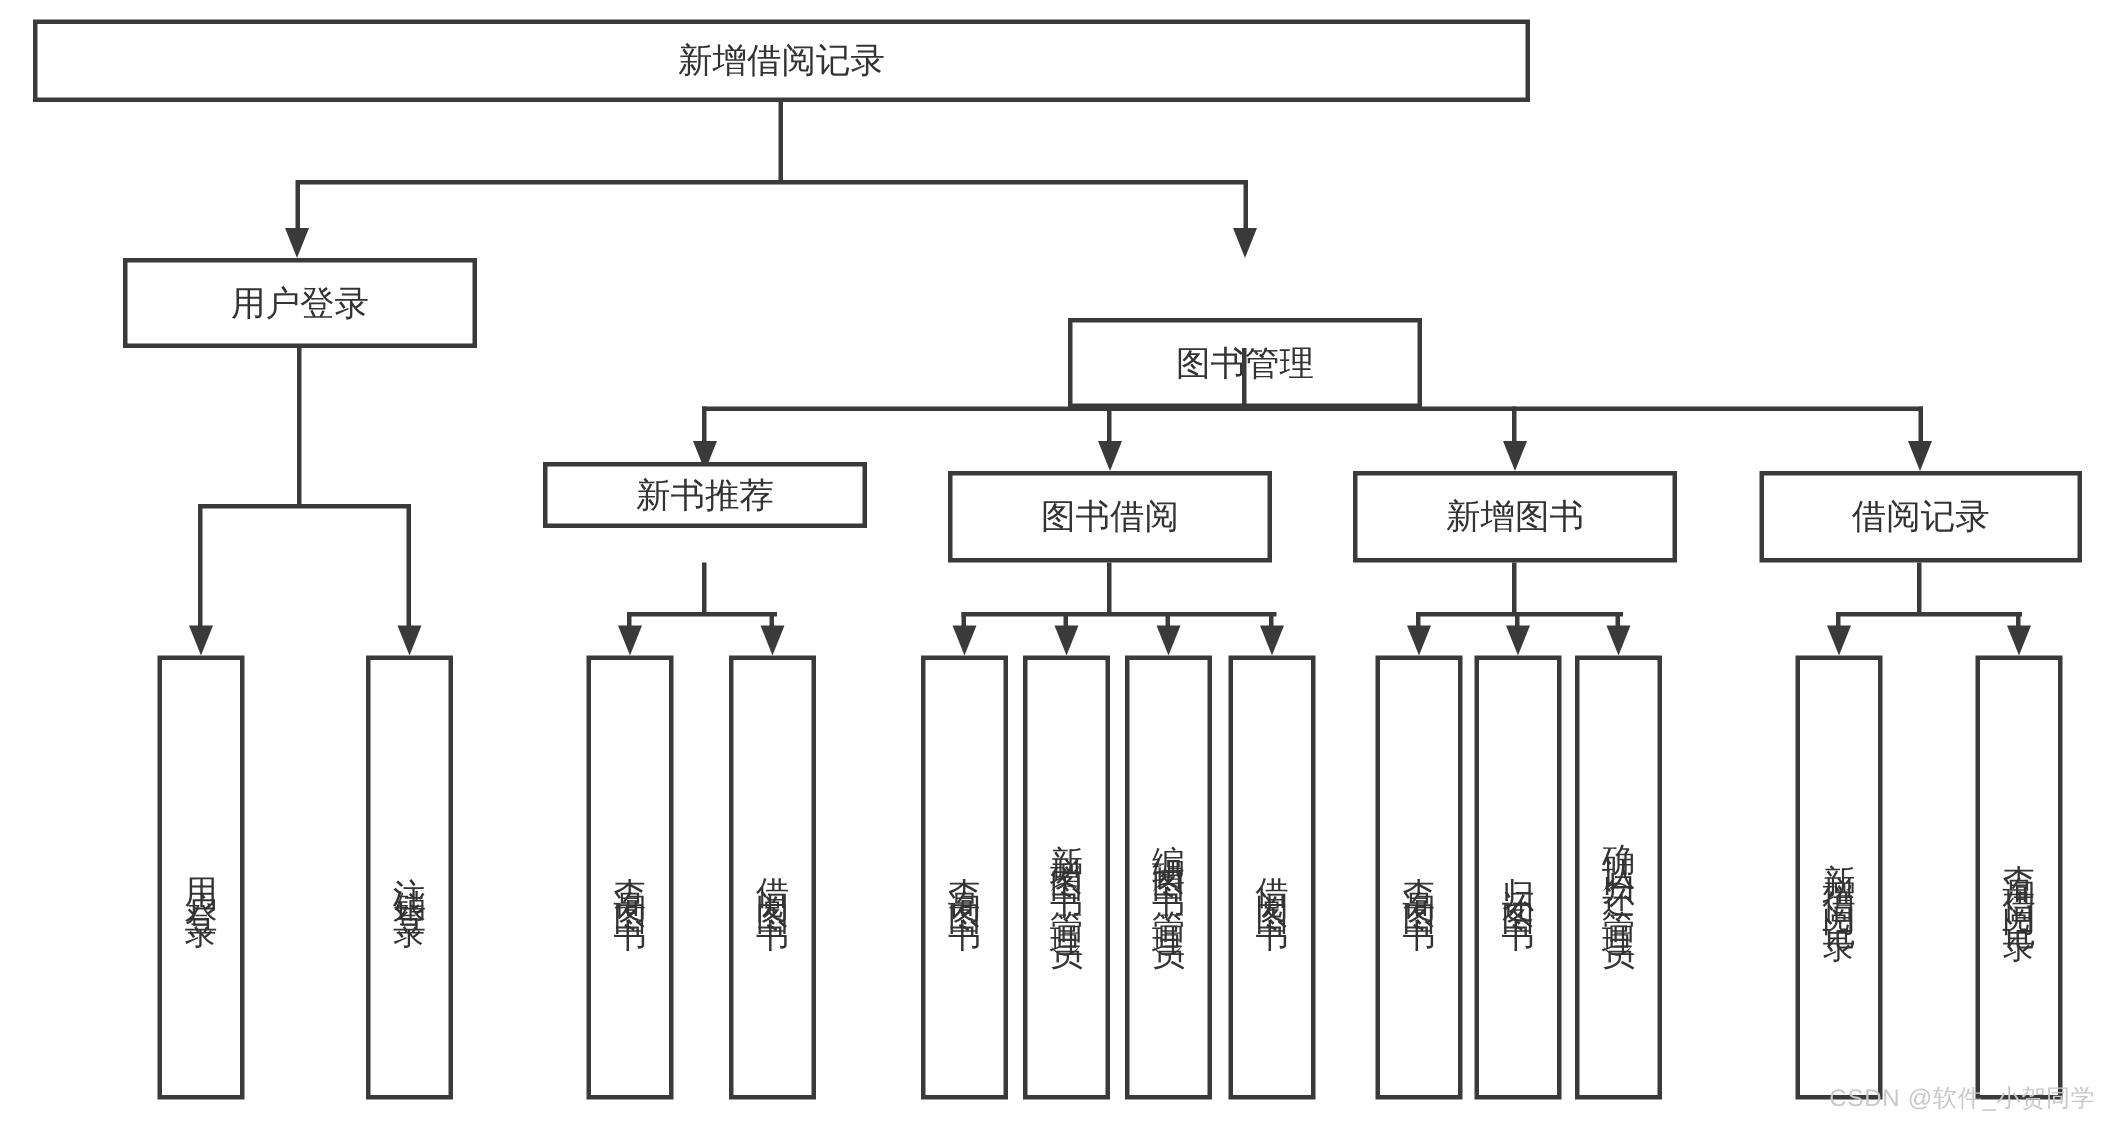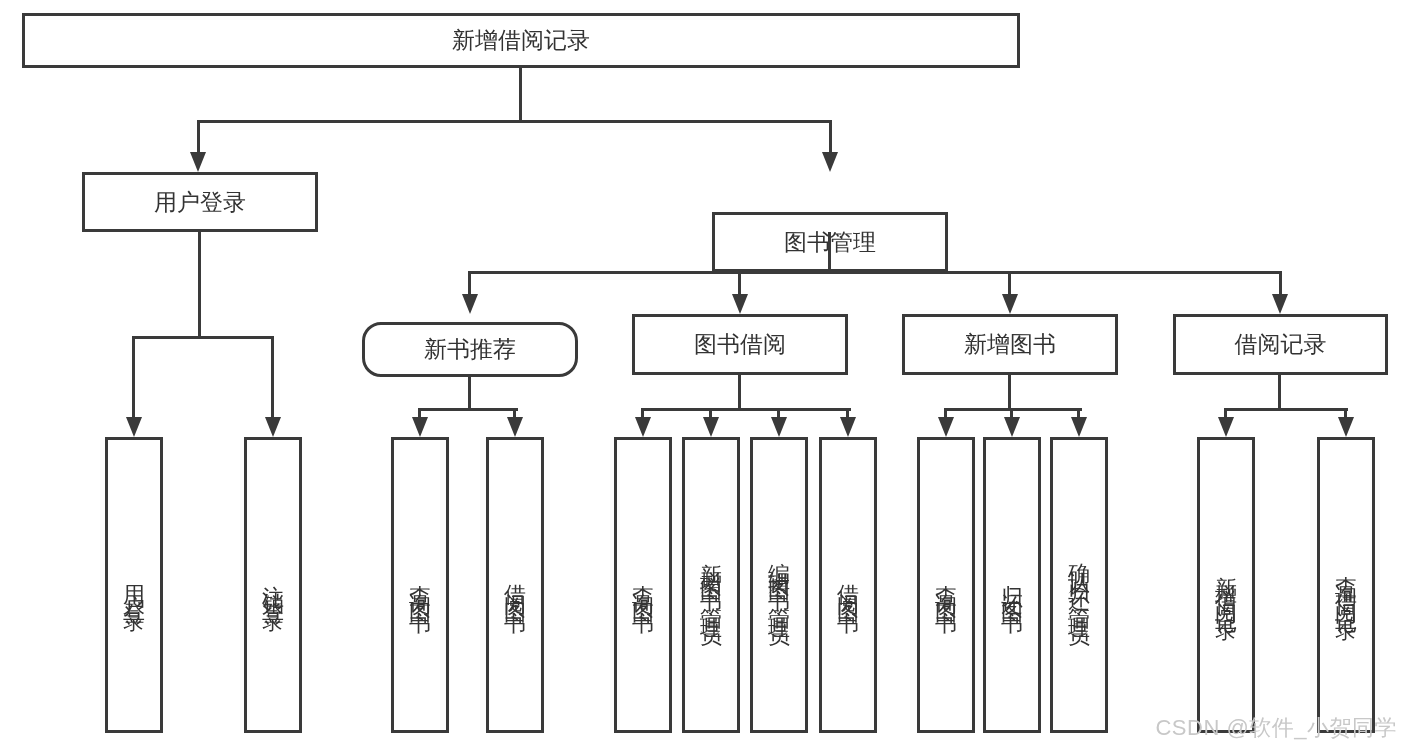--- a/index.html
+++ b/index.html
@@ -7,21 +7,21 @@
          font-family:"Liberation Sans","DejaVu Sans",sans-serif;color:#333333;}
   .node{position:absolute;background:#ffffff;border:3px solid #3a3a3a;box-sizing:border-box;
         display:flex;align-items:center;justify-content:center;font-size:23px;color:#333333;
         white-space:nowrap;}
   .node.v{writing-mode:vertical-rl;text-orientation:mixed;font-size:22px;letter-spacing:9px;
           white-space:normal;}
   .hl{position:absolute;height:3px;background:#3a3a3a;}
   .vl{position:absolute;width:3px;background:#3a3a3a;}
   .arw{position:absolute;width:0;height:0;border-left:8px solid transparent;
        border-right:8px solid transparent;border-top:20px solid #3a3a3a;}
-  .watermark{position:absolute;right:8px;bottom:4px;font-size:22px;color:#c8c8c8;
+  .watermark{position:absolute;right:8px;bottom:4px;font-size:16px;color:#c8c8c8;
              letter-spacing:0.5px;}
 </style>
 </head>
 <body>
 
 <div class="stage">
 
   <div class="node" style="left:22px;top:13px;width:998px;height:55px;">新增借阅记录</div>
 
   <div class="vl" style="left:519px;top:67px;height:53px;"></div>
@@ -45,21 +45,21 @@
   <div class="hl" style="left:468px;top:271px;width:814px;"></div>
   <div class="vl" style="left:468px;top:271px;height:25px;"></div>
   <div class="arw" style="left:462px;top:294px;"></div>
   <div class="vl" style="left:738px;top:271px;height:25px;"></div>
   <div class="arw" style="left:732px;top:294px;"></div>
   <div class="vl" style="left:1008px;top:271px;height:25px;"></div>
   <div class="arw" style="left:1002px;top:294px;"></div>
   <div class="vl" style="left:1279px;top:271px;height:25px;"></div>
   <div class="arw" style="left:1272px;top:294px;"></div>
 
-  <div class="node" style="left:362px;top:322px;width:216px;height:55px;border-radius:19px;">新书推荐</div>
+  <div class="node" style="left:362px;top:308px;width:216px;height:44px;">新书推荐</div>
   <div class="node" style="left:632px;top:314px;width:216px;height:61px;">图书借阅</div>
   <div class="node" style="left:902px;top:314px;width:216px;height:61px;">新增图书</div>
   <div class="node" style="left:1173px;top:314px;width:215px;height:61px;">借阅记录</div>
 
   <div class="vl" style="left:468px;top:375px;height:33px;"></div>
   <div class="hl" style="left:418px;top:408px;width:100px;"></div>
   <div class="vl" style="left:418px;top:408px;height:11px;"></div>
   <div class="arw" style="left:412px;top:417px;"></div>
   <div class="vl" style="left:513px;top:408px;height:11px;"></div>
   <div class="arw" style="left:507px;top:417px;"></div>

